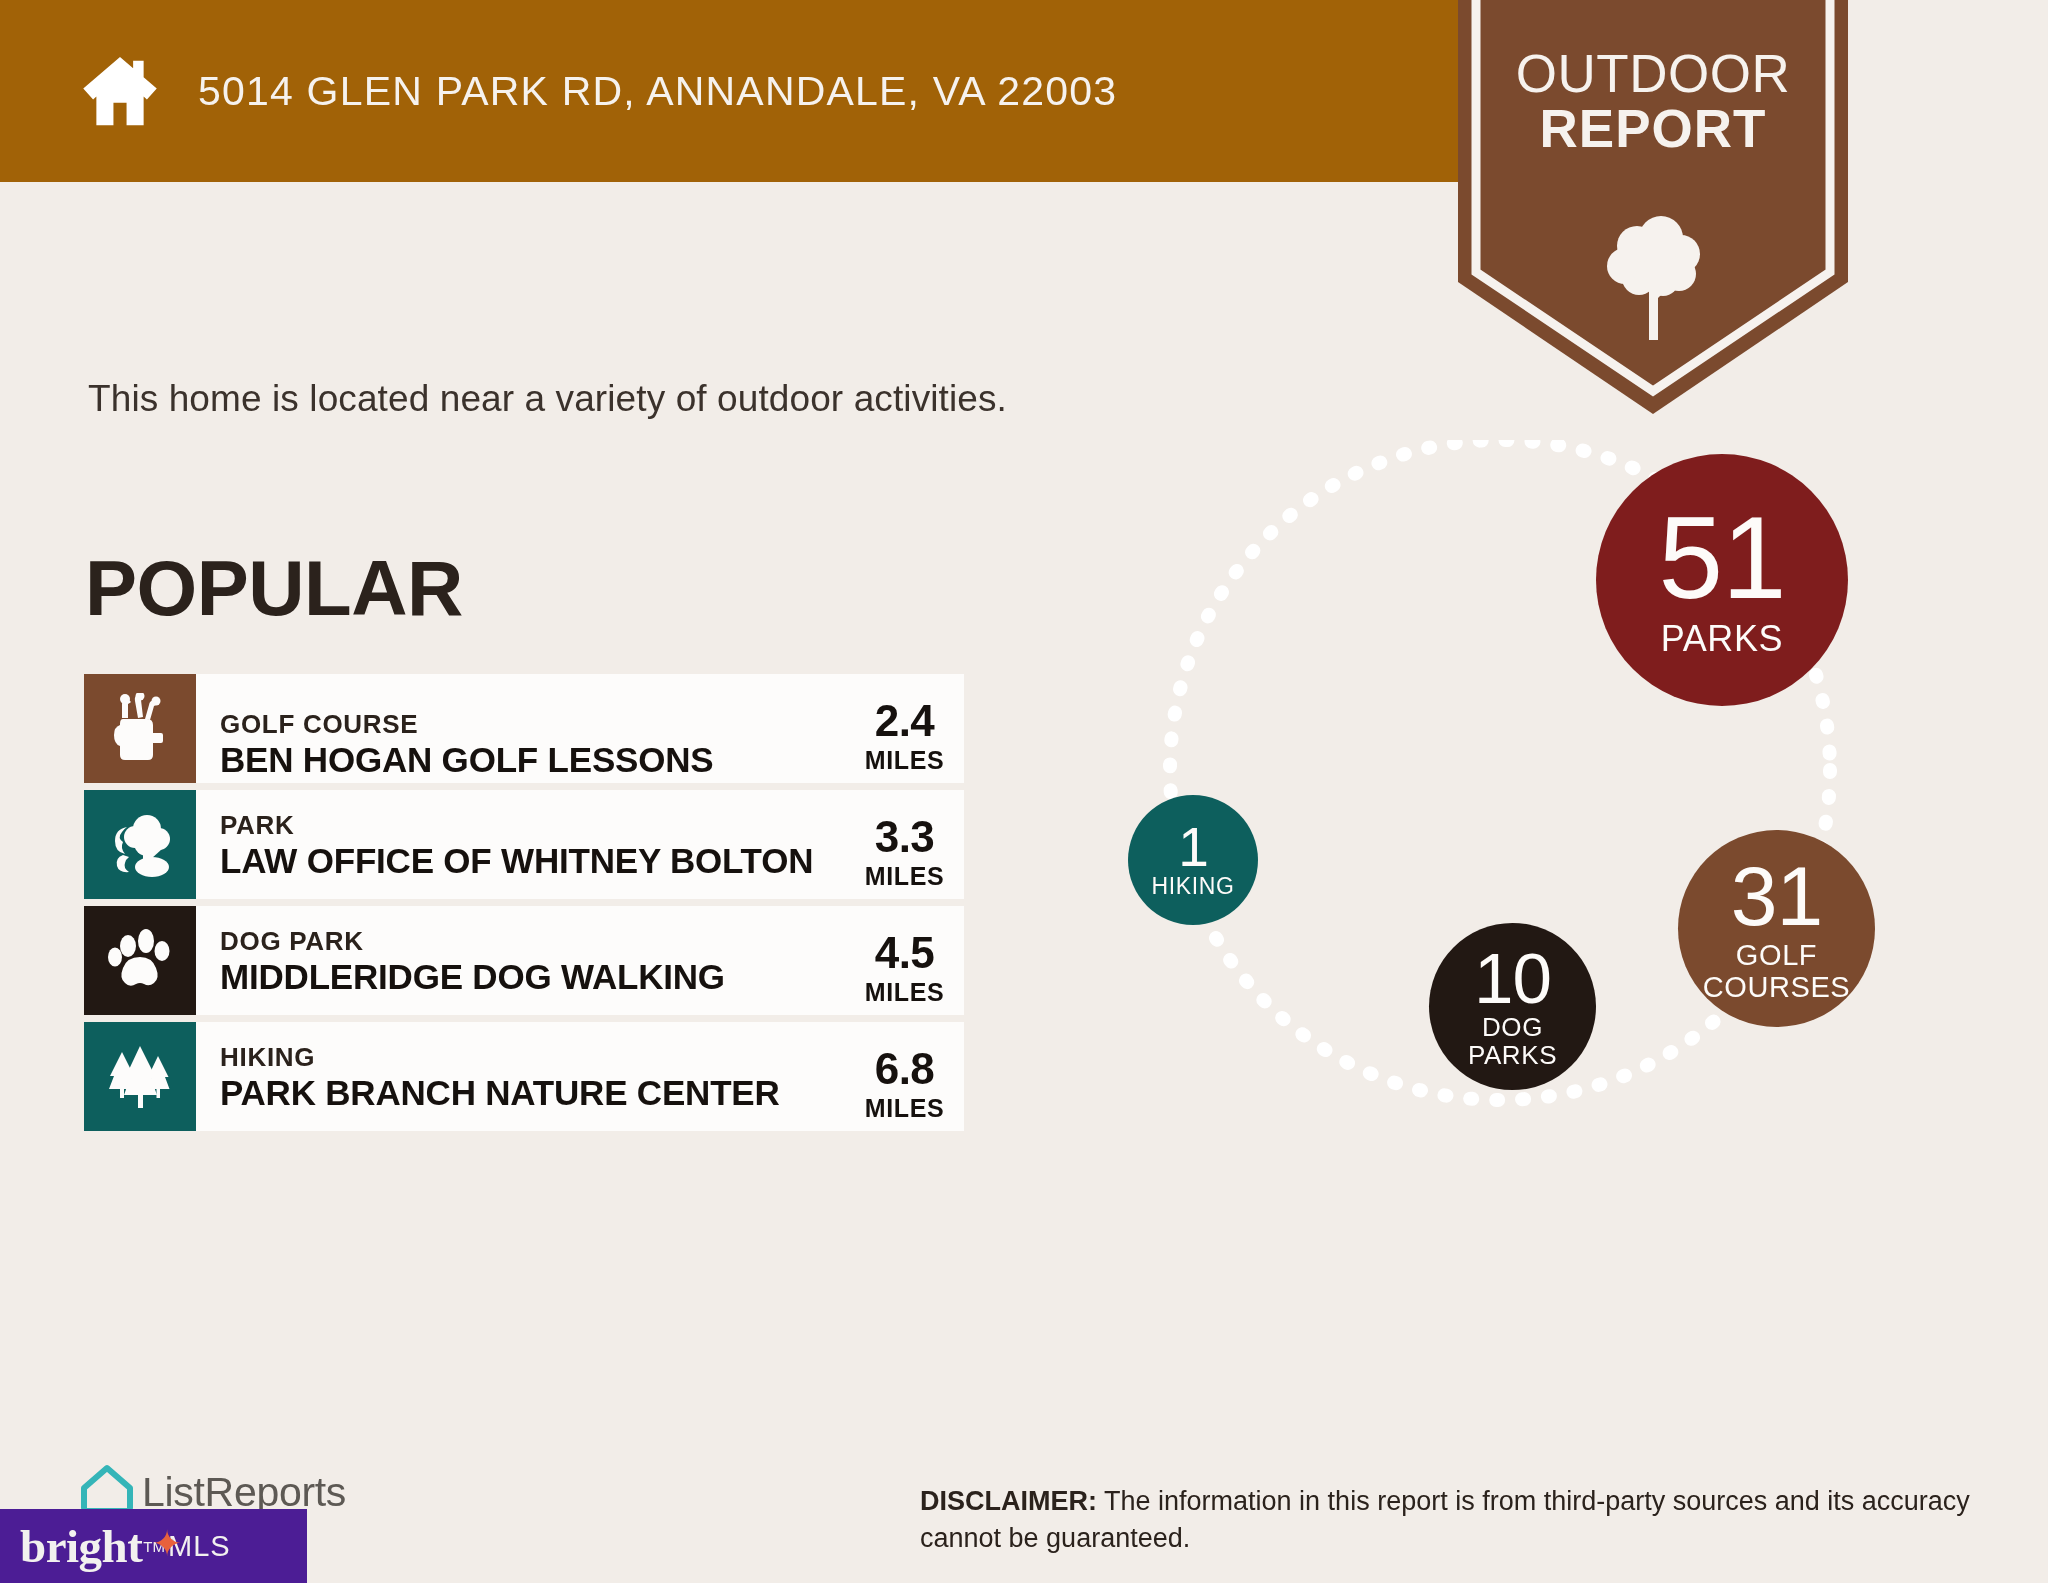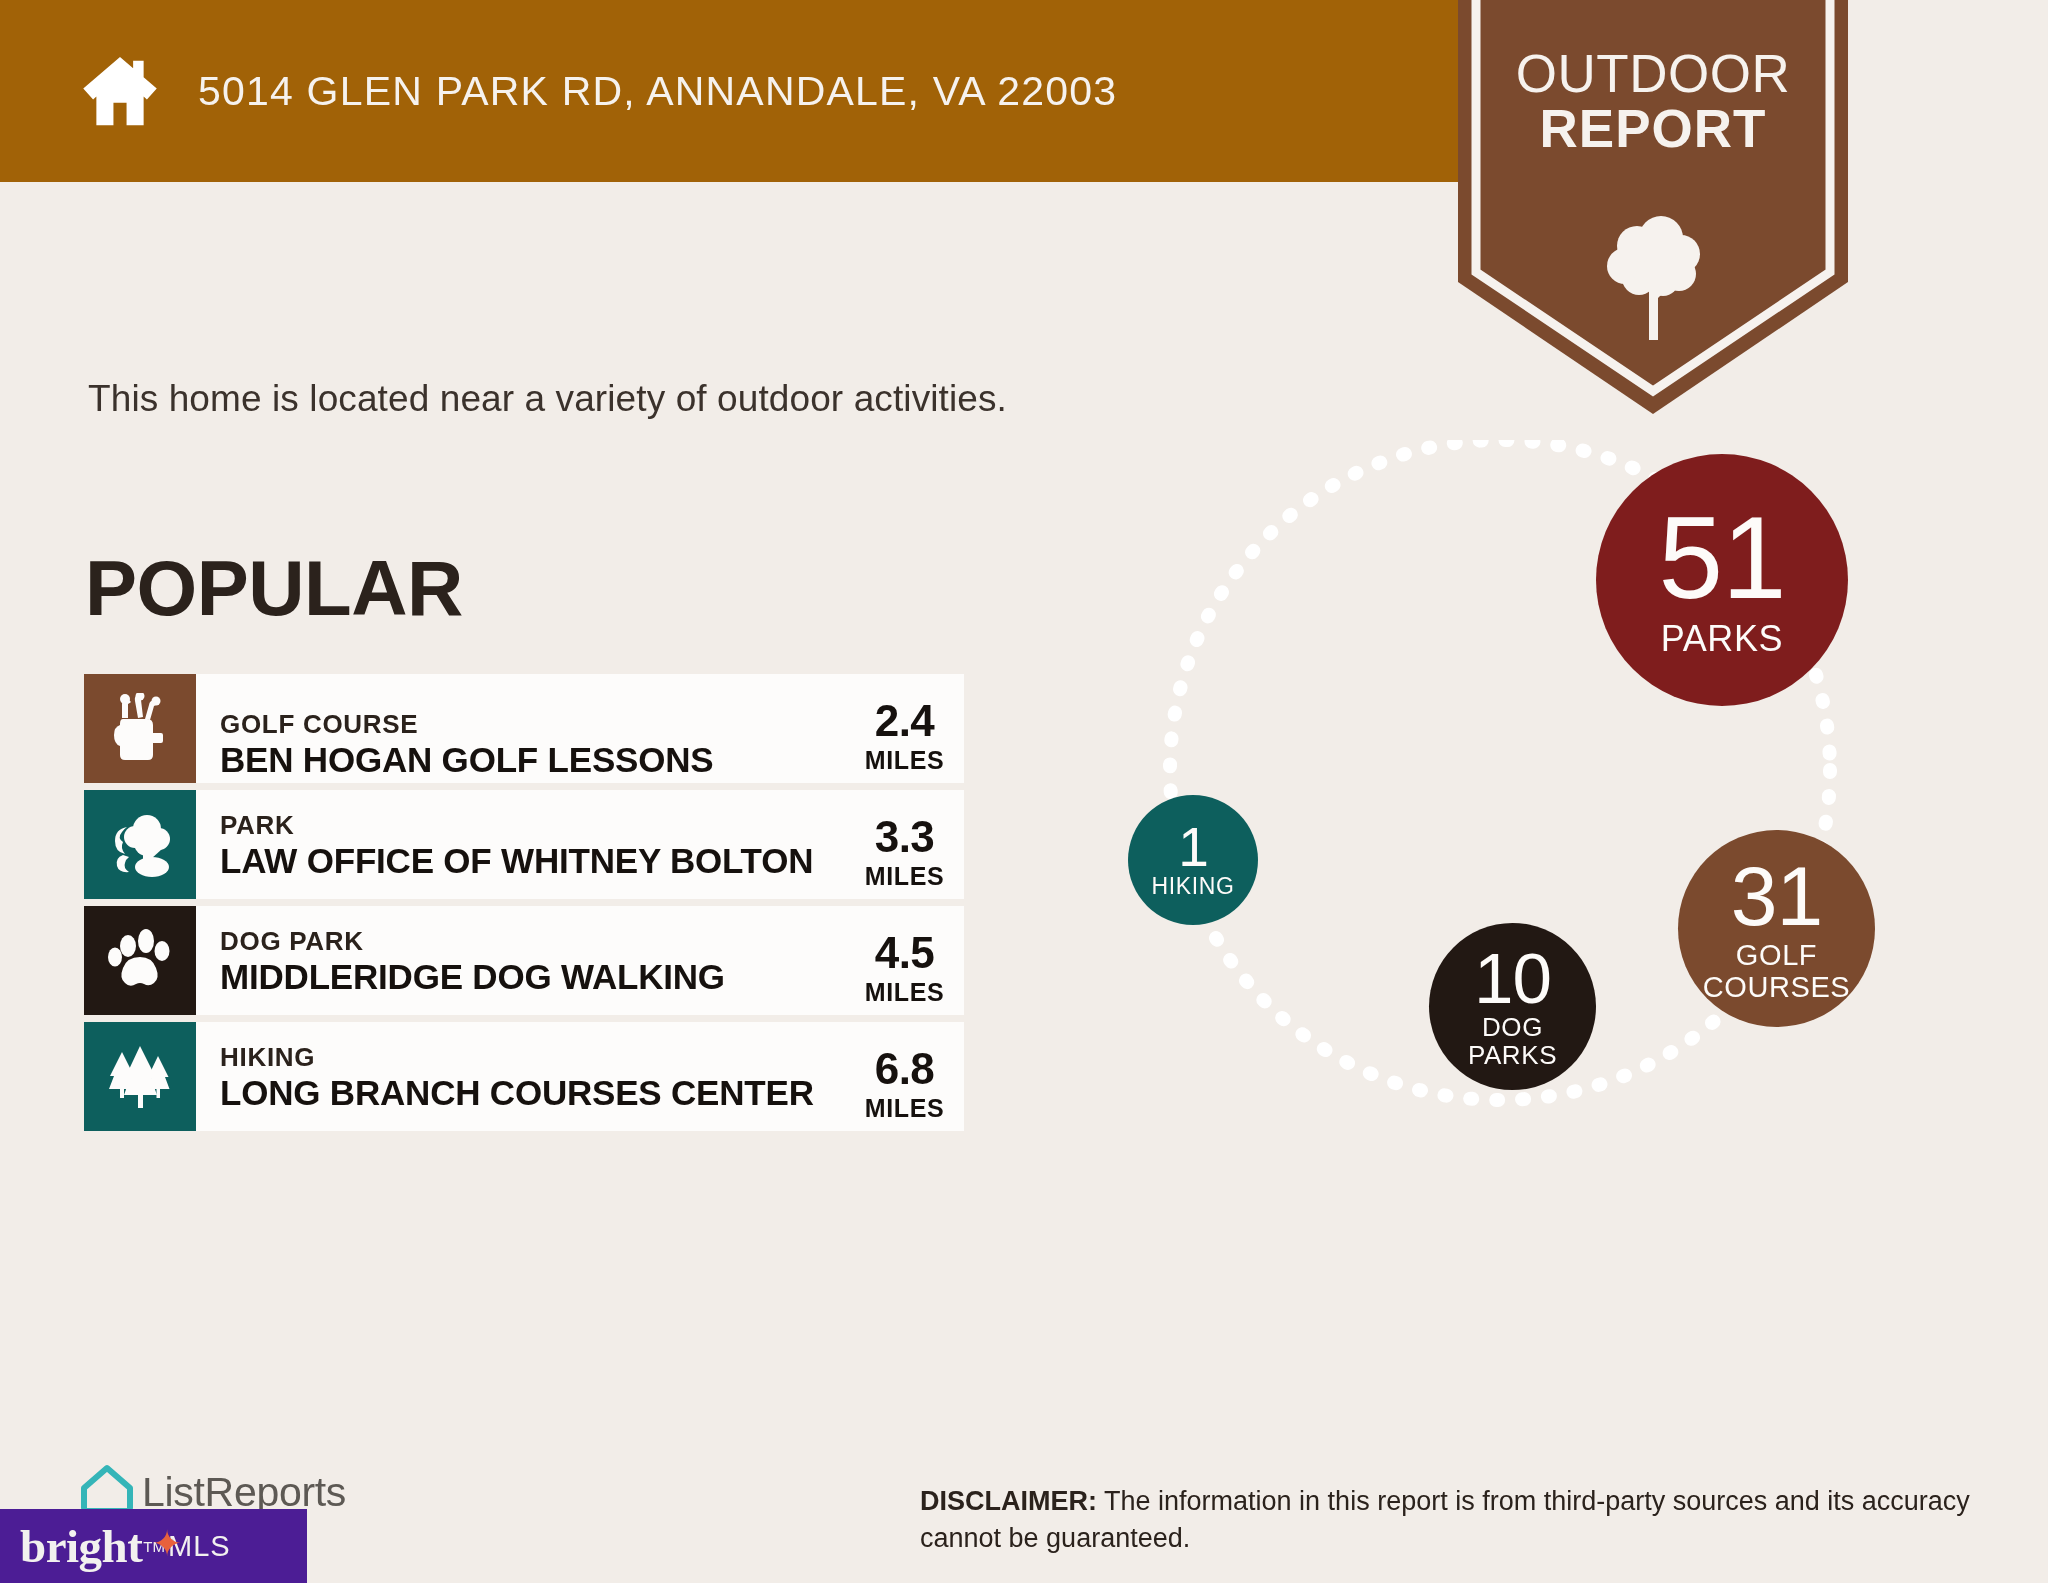--- a/index.html
+++ b/index.html
@@ -277,21 +277,21 @@
           <g fill="#fdfcfb">
             <path d="M16 6 L4 30 l4 0 l-5 13 l11 0 l0 9 l4 0 l0 -9 l11 0 l-5 -13 l4 0 z"></path>
             <path d="M52 10 L42 31 l3.5 0 l-4.5 12 l9.5 0 l0 9 l3.5 0 l0 -9 l9.5 0 l-4.5 -12 l3.5 0 z"></path>
             <path d="M34 0 L19 32 l5 0 l-6 17 l14 0 l0 13 l5 0 l0 -13 l14 0 l-6 -17 l5 0 z"></path>
           </g>
         </svg>
       </div>
       <div class="body">
         <div class="txtwrap">
           <div class="cat">HIKING</div>
-          <div class="nm">LONG BRANCH COURSES CENTER</div>
+          <div class="nm">PARK BRANCH NATURE CENTER</div>
         </div>
       </div>
       <div class="dist">
         <span class="num">6.8</span>
         <span class="unit">MILES</span>
       </div>
     </div>
 
   </div>
 

